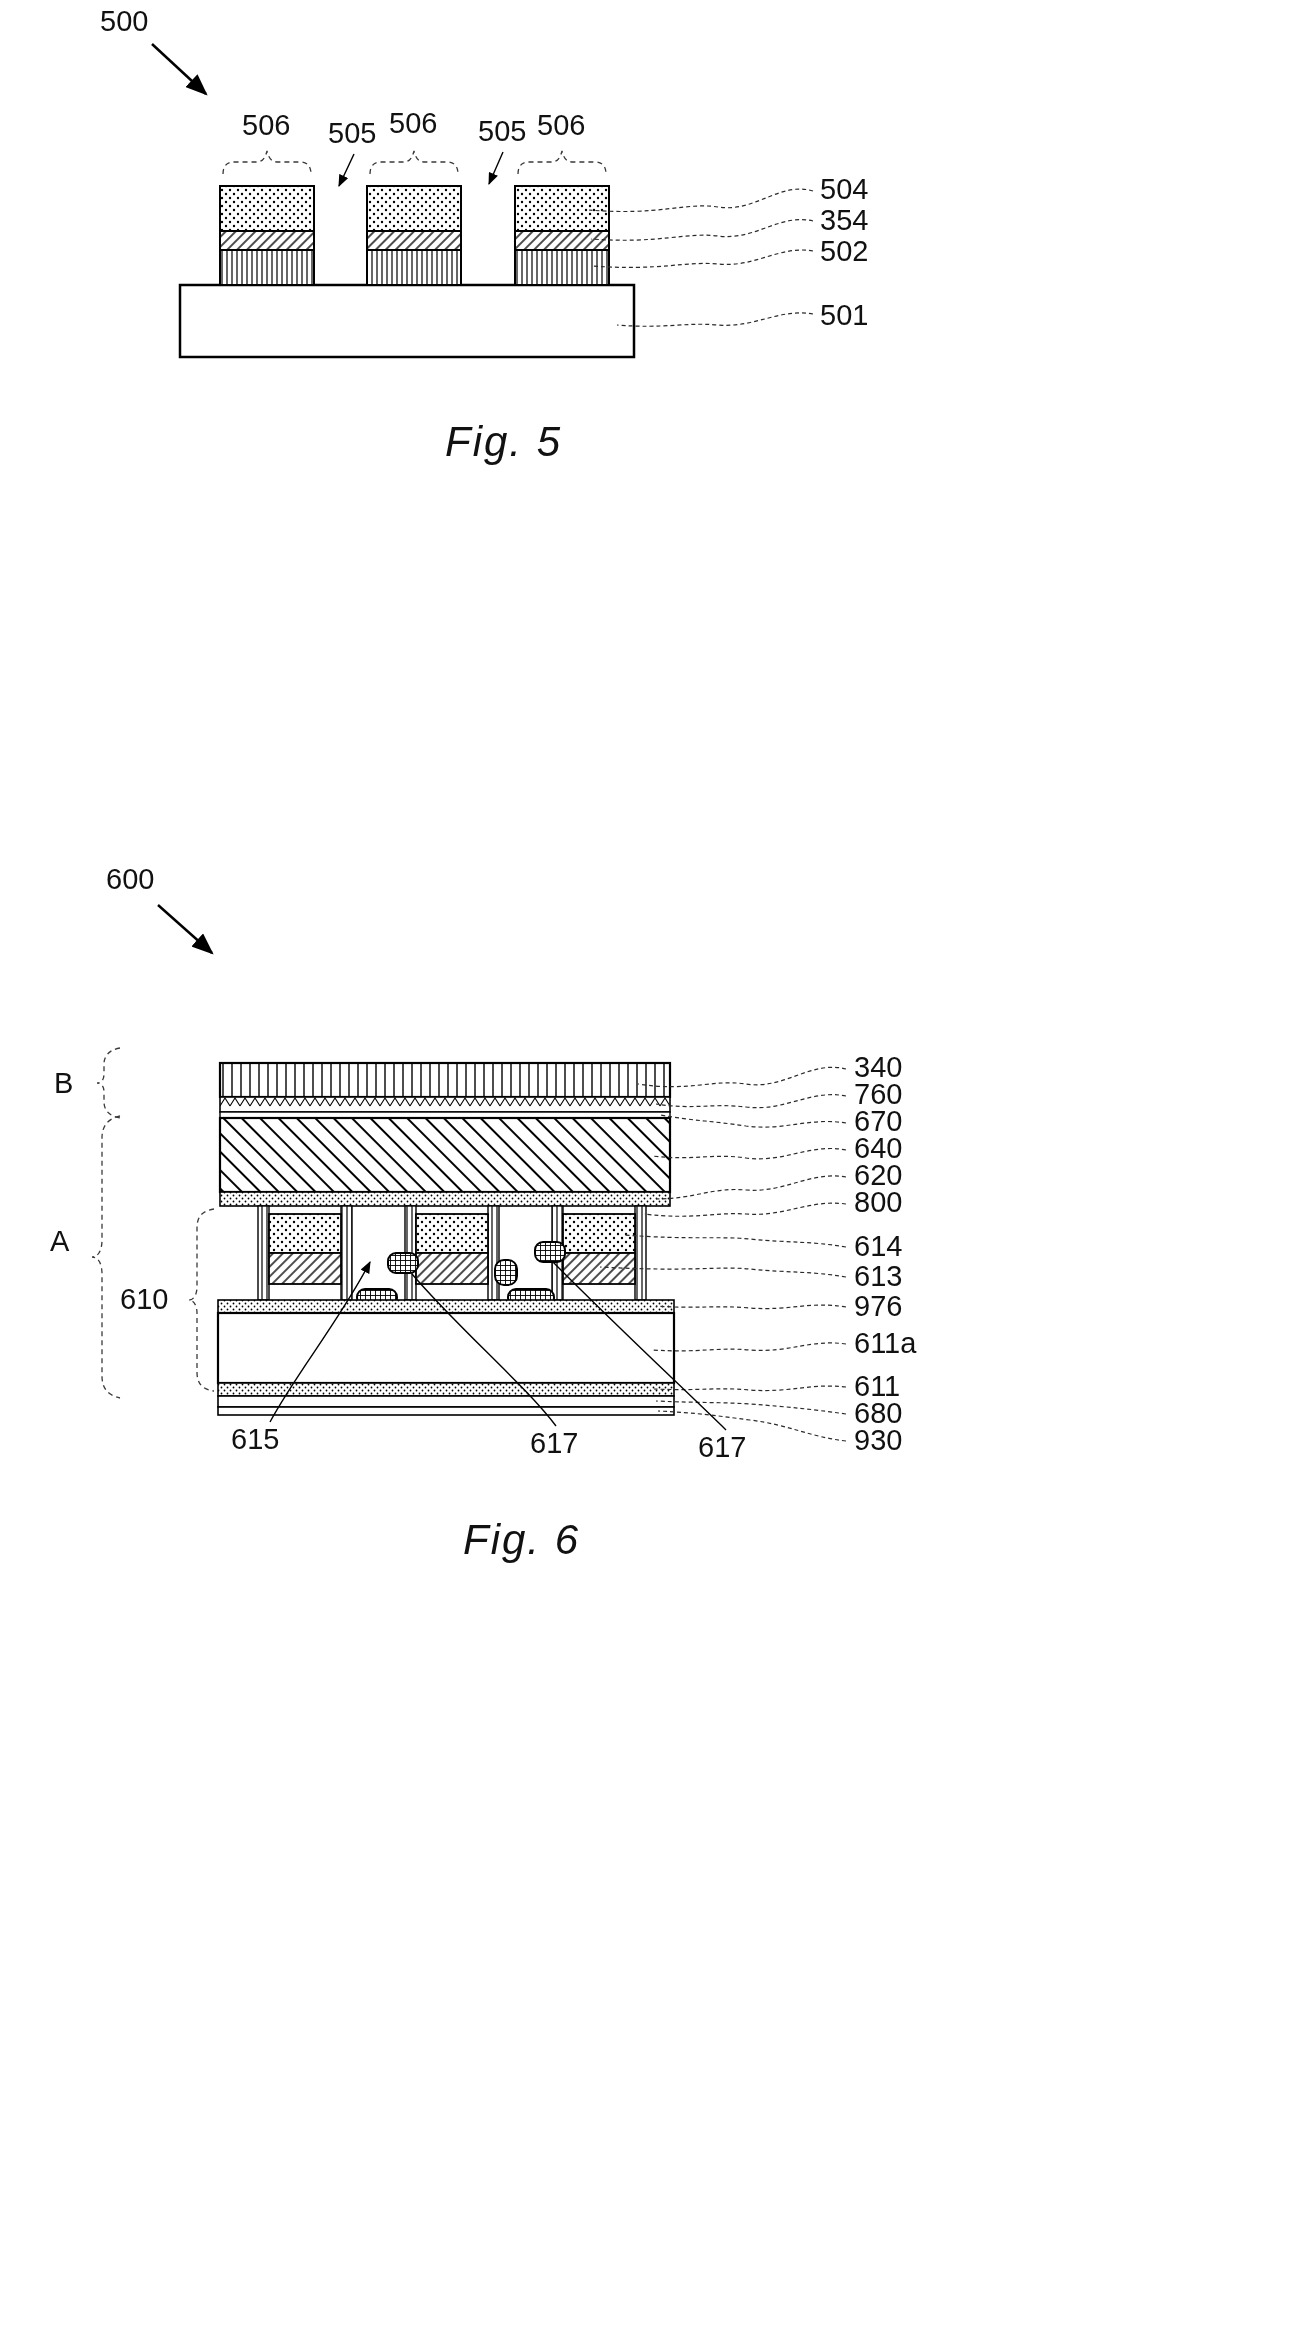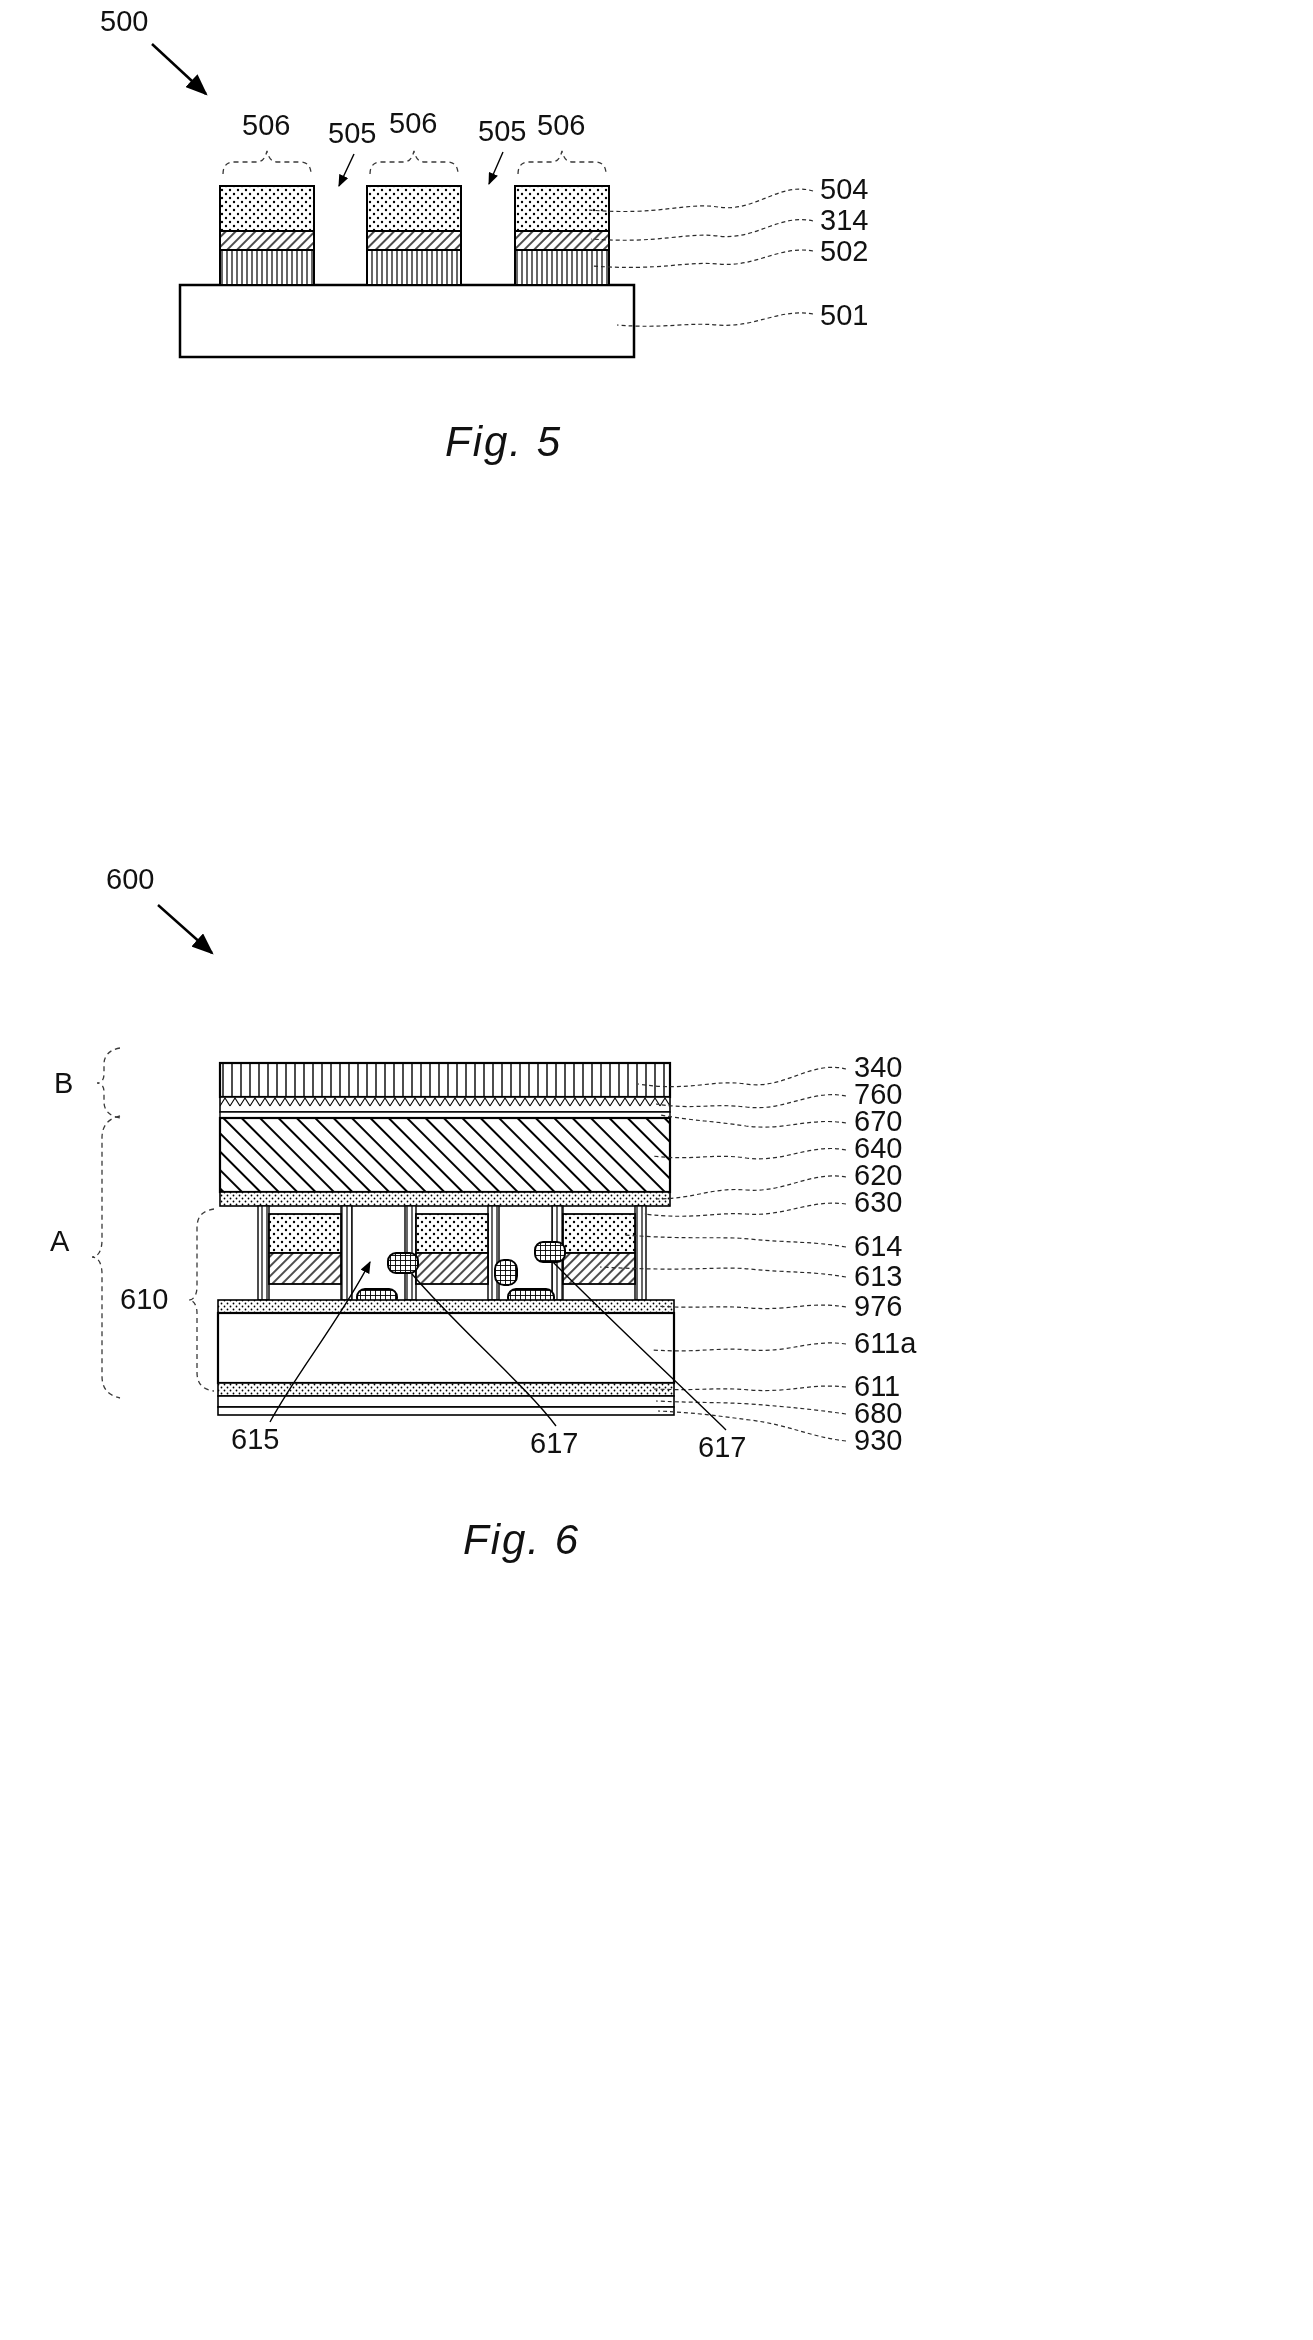--- a/index.html
+++ b/index.html
@@ -185,35 +185,35 @@
     </g>
   </svg>
 
   <div class="lbl" style="left:60px;  top:6px">500</div>
   <div class="lbl" style="left:202px; top:110px">506</div>
   <div class="lbl" style="left:288px; top:118px">505</div>
   <div class="lbl" style="left:349px; top:108px">506</div>
   <div class="lbl" style="left:438px; top:116px">505</div>
   <div class="lbl" style="left:497px; top:110px">506</div>
   <div class="lbl" style="left:780px; top:174px">504</div>
-  <div class="lbl" style="left:780px; top:205px">314</div>
+  <div class="lbl" style="left:780px; top:205px">354</div>
   <div class="lbl" style="left:780px; top:236px">502</div>
   <div class="lbl" style="left:780px; top:300px">501</div>
   <div class="caption" style="left:405px; top:418px">Fig. 5</div>
 
   <div class="lbl" style="left:66px;  top:864px">600</div>
   <div class="lbl" style="left:14px;  top:1068px">B</div>
   <div class="lbl" style="left:10px;  top:1226px">A</div>
   <div class="lbl" style="left:80px;  top:1284px">610</div>
   <div class="lbl" style="left:814px; top:1052px">340</div>
   <div class="lbl" style="left:814px; top:1079px">760</div>
   <div class="lbl" style="left:814px; top:1106px">670</div>
   <div class="lbl" style="left:814px; top:1133px">640</div>
   <div class="lbl" style="left:814px; top:1160px">620</div>
-  <div class="lbl" style="left:814px; top:1187px">630</div>
+  <div class="lbl" style="left:814px; top:1187px">800</div>
   <div class="lbl" style="left:814px; top:1231px">614</div>
   <div class="lbl" style="left:814px; top:1261px">613</div>
   <div class="lbl" style="left:814px; top:1291px">976</div>
   <div class="lbl" style="left:814px; top:1328px">611a</div>
   <div class="lbl" style="left:814px; top:1371px">611</div>
   <div class="lbl" style="left:814px; top:1398px">680</div>
   <div class="lbl" style="left:814px; top:1425px">930</div>
   <div class="lbl" style="left:191px; top:1424px">615</div>
   <div class="lbl" style="left:490px; top:1428px">617</div>
   <div class="lbl" style="left:658px; top:1432px">617</div>

